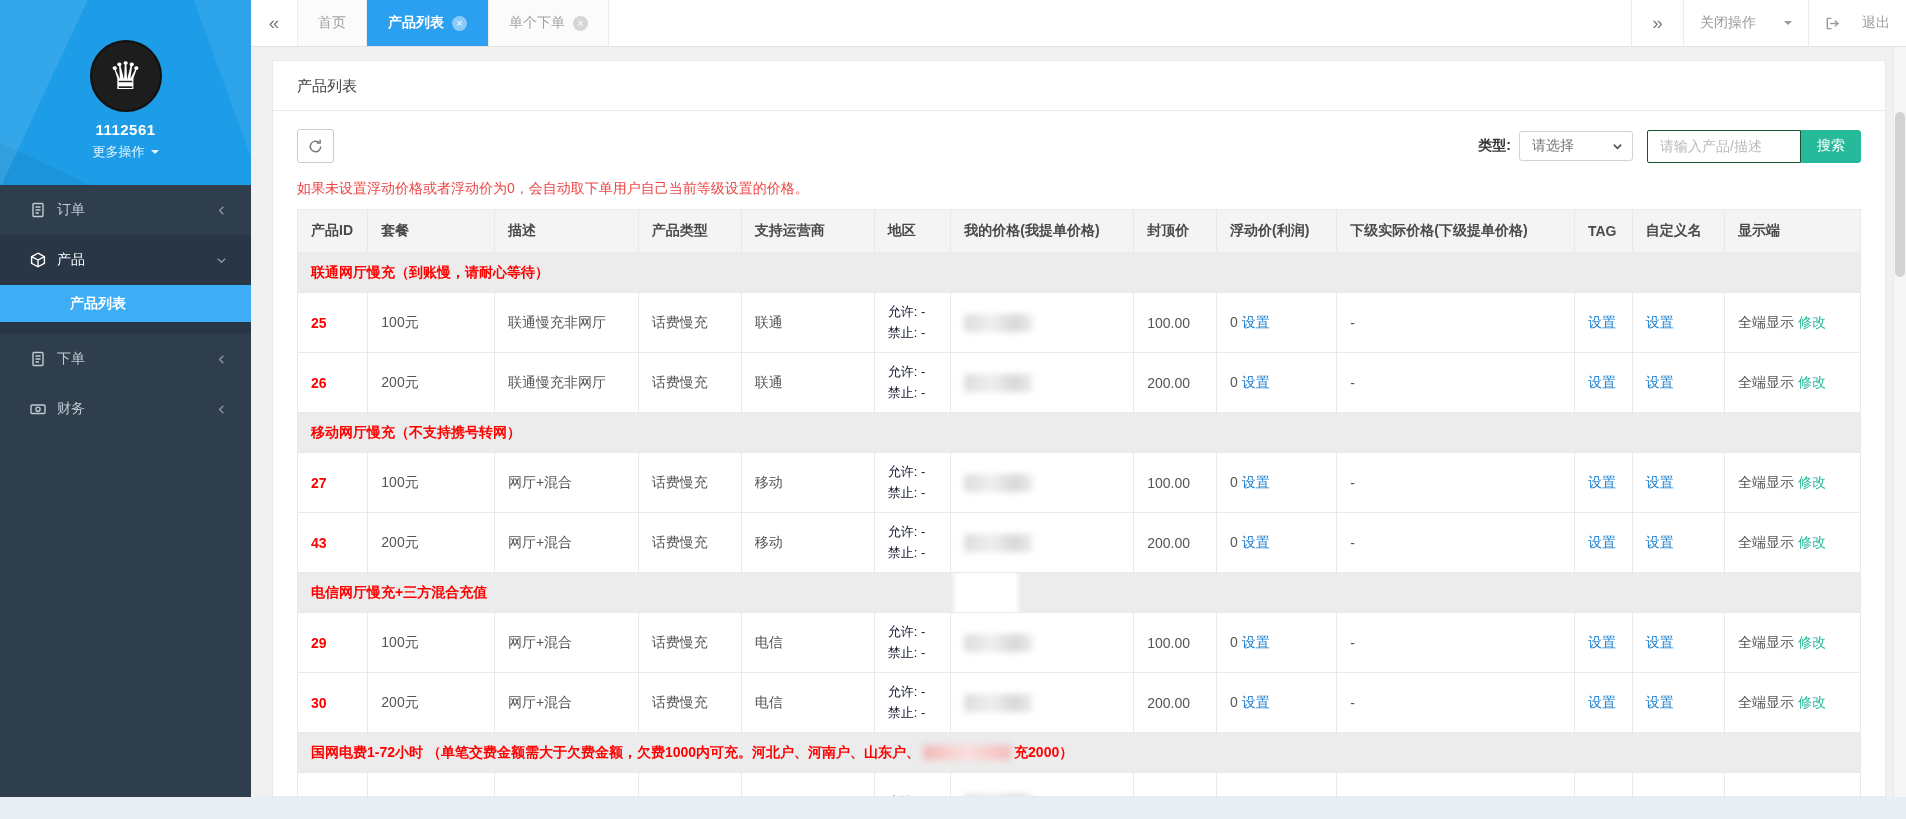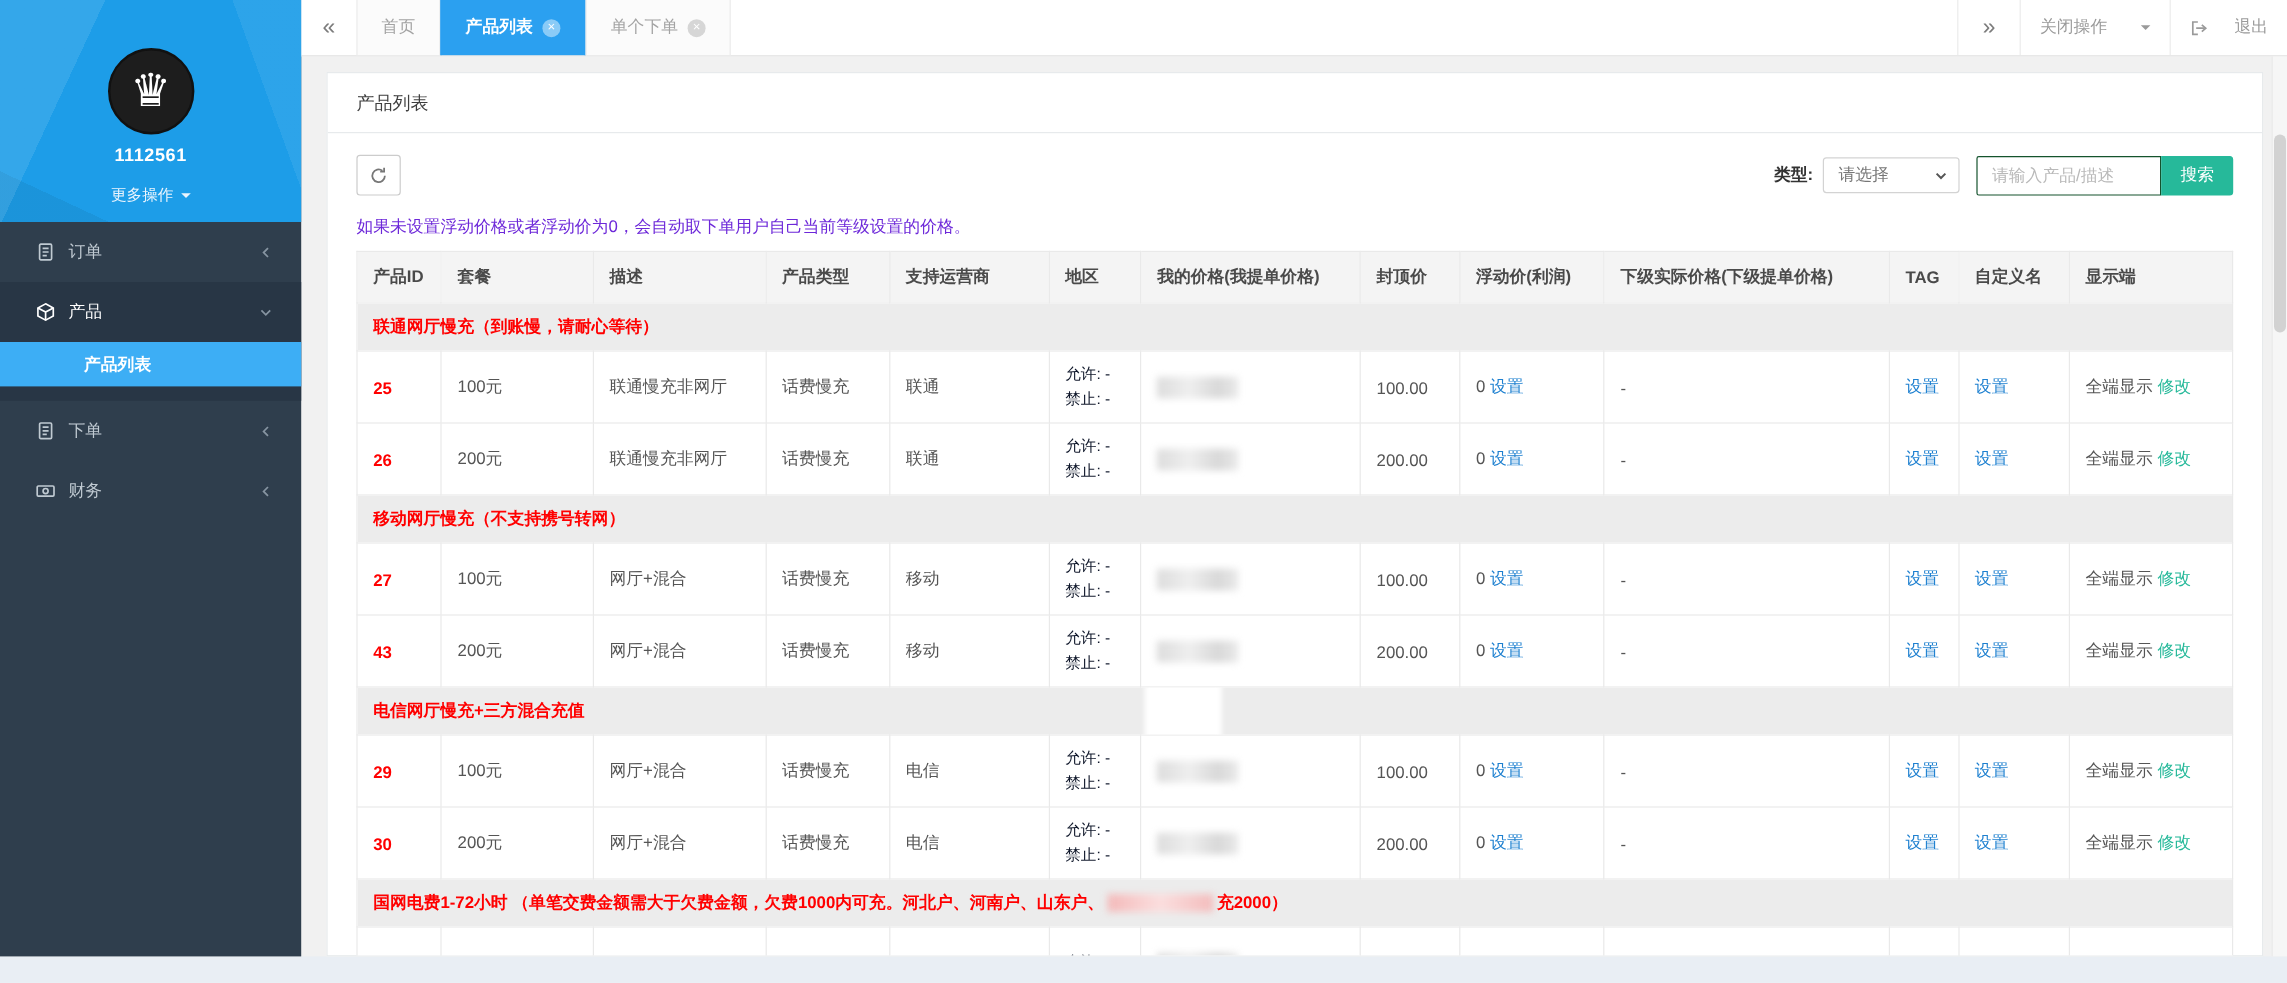--- a/index.html
+++ b/index.html
@@ -13,21 +13,21 @@
   .side-top { height:185px; text-align:center; position:relative; overflow:hidden;
     background:
       linear-gradient(115deg, rgba(255,255,255,.10) 0 26%, rgba(255,255,255,0) 26%),
       linear-gradient(250deg, rgba(255,255,255,.07) 0 18%, rgba(255,255,255,0) 18%),
       linear-gradient(25deg, rgba(0,0,0,.06) 0 14%, rgba(0,0,0,0) 14%),
       #1d9de8; }
   .logo { width:72px; height:72px; margin:40px auto 9px; border-radius:50%; background:#1d1d1d;
     display:flex; align-items:center; justify-content:center; border:2px solid #111; }
   .logo-glyph { color:#fff; font-size:38px; line-height:1; }
   .uid { color:#fff; font-weight:bold; font-size:15px; letter-spacing:.5px; }
-  .more { color:#eaf4fd; font-size:13px; margin-top:16px; display:inline-flex; align-items:center; cursor:pointer; }
+  .more { color:#eaf4fd; font-size:13px; margin-top:5px; display:inline-flex; align-items:center; cursor:pointer; }
   .caret { width:0; height:0; border:4px solid transparent; border-top-color:currentColor; margin-left:6px; margin-top:4px; display:inline-block; }
 
   .menu { padding-top:0; }
   .mitem { height:50px; display:flex; align-items:center; padding:0 24px 0 30px; color:#c0cad2; font-size:14px; cursor:pointer; }
   .mitem .micon { width:16px; height:16px; margin-right:11px; flex:none; }
   .mitem .chev { margin-left:auto; width:11px; height:11px; color:#8694a1; }
   .expanded { background:#283645; padding-bottom:12px; }
   .expanded .mitem { color:#fff; }
   .subitem { height:37px; background:#3daef5; color:#fff; font-weight:bold; display:flex; align-items:center; padding-left:70px; cursor:pointer; }
 
@@ -58,21 +58,21 @@
   .flabel { color:#333; font-weight:bold; margin-right:8px; }
   .select { width:114px; height:30px; border:1px solid #d3d3d3; border-radius:3px; display:flex; align-items:center;
     padding:0 9px 0 12px; color:#777; background:#fff; margin-right:14px; cursor:pointer;justify-content:flex-end; }
   .select .sel-chev { margin-left:auto; width:11px; height:11px; color:#555; }
   .sinput { width:154px; height:33px; border:1px solid #14532d; border-radius:2px 0 0 2px; padding:0 12px;
     font-size:14px; color:#333; outline:none; font-family:inherit; }
   .sinput::placeholder { color:#b9b9b9; }
   .sbtn { height:33px; padding:0 15px; background:#26b99a; border:1px solid #26b99a; border-radius:0 3px 3px 0;
     color:#fff; font-size:14px; cursor:pointer; font-family:inherit; }
 
-  .notice { color:#6d28d9; margin:17px 0 11px; font-size:14px; }
+  .notice { color:#ef4444; margin:17px 0 11px; font-size:14px; }
 
   table { width:100%; border-collapse:collapse; table-layout:fixed; font-size:14px; color:#555; background:#fff; }
   th, td { border:1px solid #e9e9e9; padding:6px 13px; text-align:left; overflow:hidden; }
   th { background:#f4f4f4; color:#4a4a4a; font-weight:bold; height:43px; }
   tr.item td { height:60px; background:#fff; }
   tr.group td { height:40px; background:#ececec; color:#f00; font-weight:bold; }
   td.idcell { color:#f00; font-weight:bold; }
   .region div { font-size:13px; color:#0f172a; line-height:1.55; }
   a.link { color:#1e80d0; text-decoration:none; cursor:pointer; }
   a.teal { color:#26b99a; text-decoration:none; cursor:pointer; margin-left:4px; }

